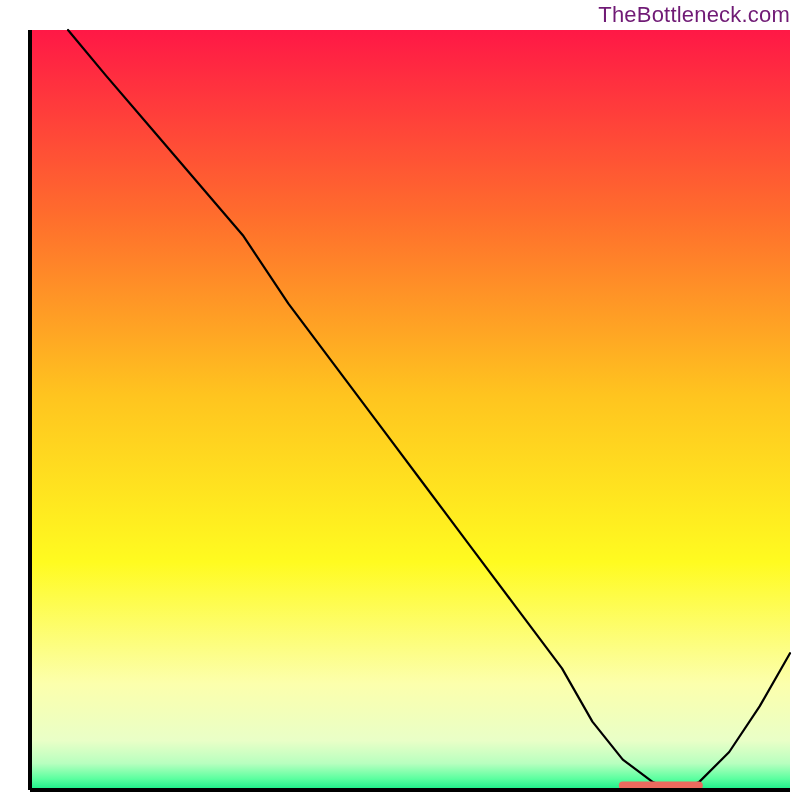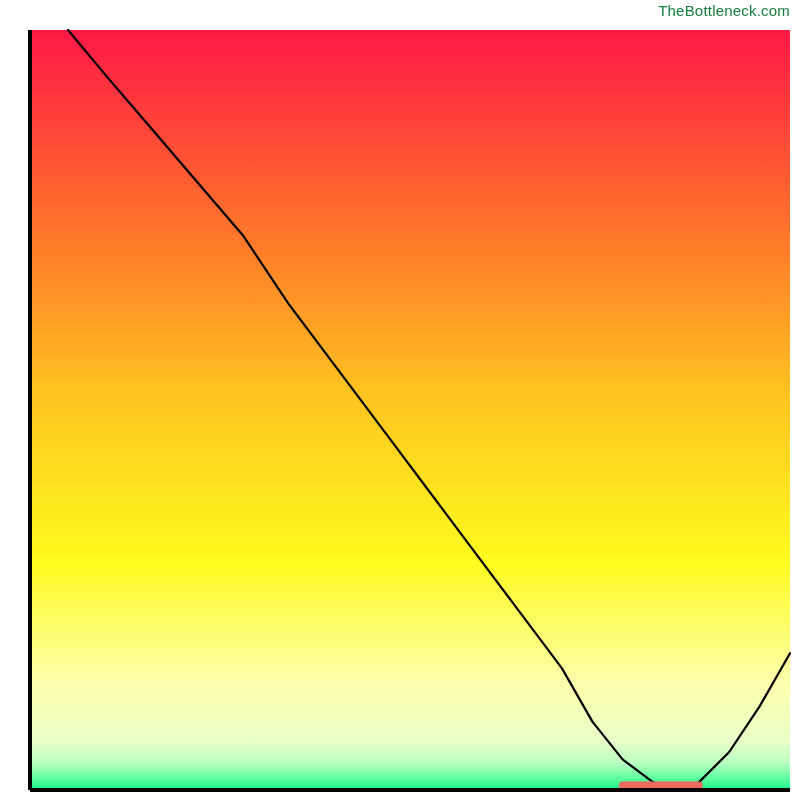--- a/index.html
+++ b/index.html
@@ -13,23 +13,23 @@
   }
   .container {
     position: relative;
     width: 800px;
     height: 800px;
   }
   .attribution {
     position: absolute;
     top: 2px;
     right: 10px;
-    font-size: 15px;
+    font-size: 22px;
     font-weight: 500;
-    color: #15803d;
+    color: #701a75;
     letter-spacing: 0.2px;
   }
   svg.plot {
     position: absolute;
     left: 0;
     top: 0;
     width: 800px;
     height: 800px;
   }
 </style>

